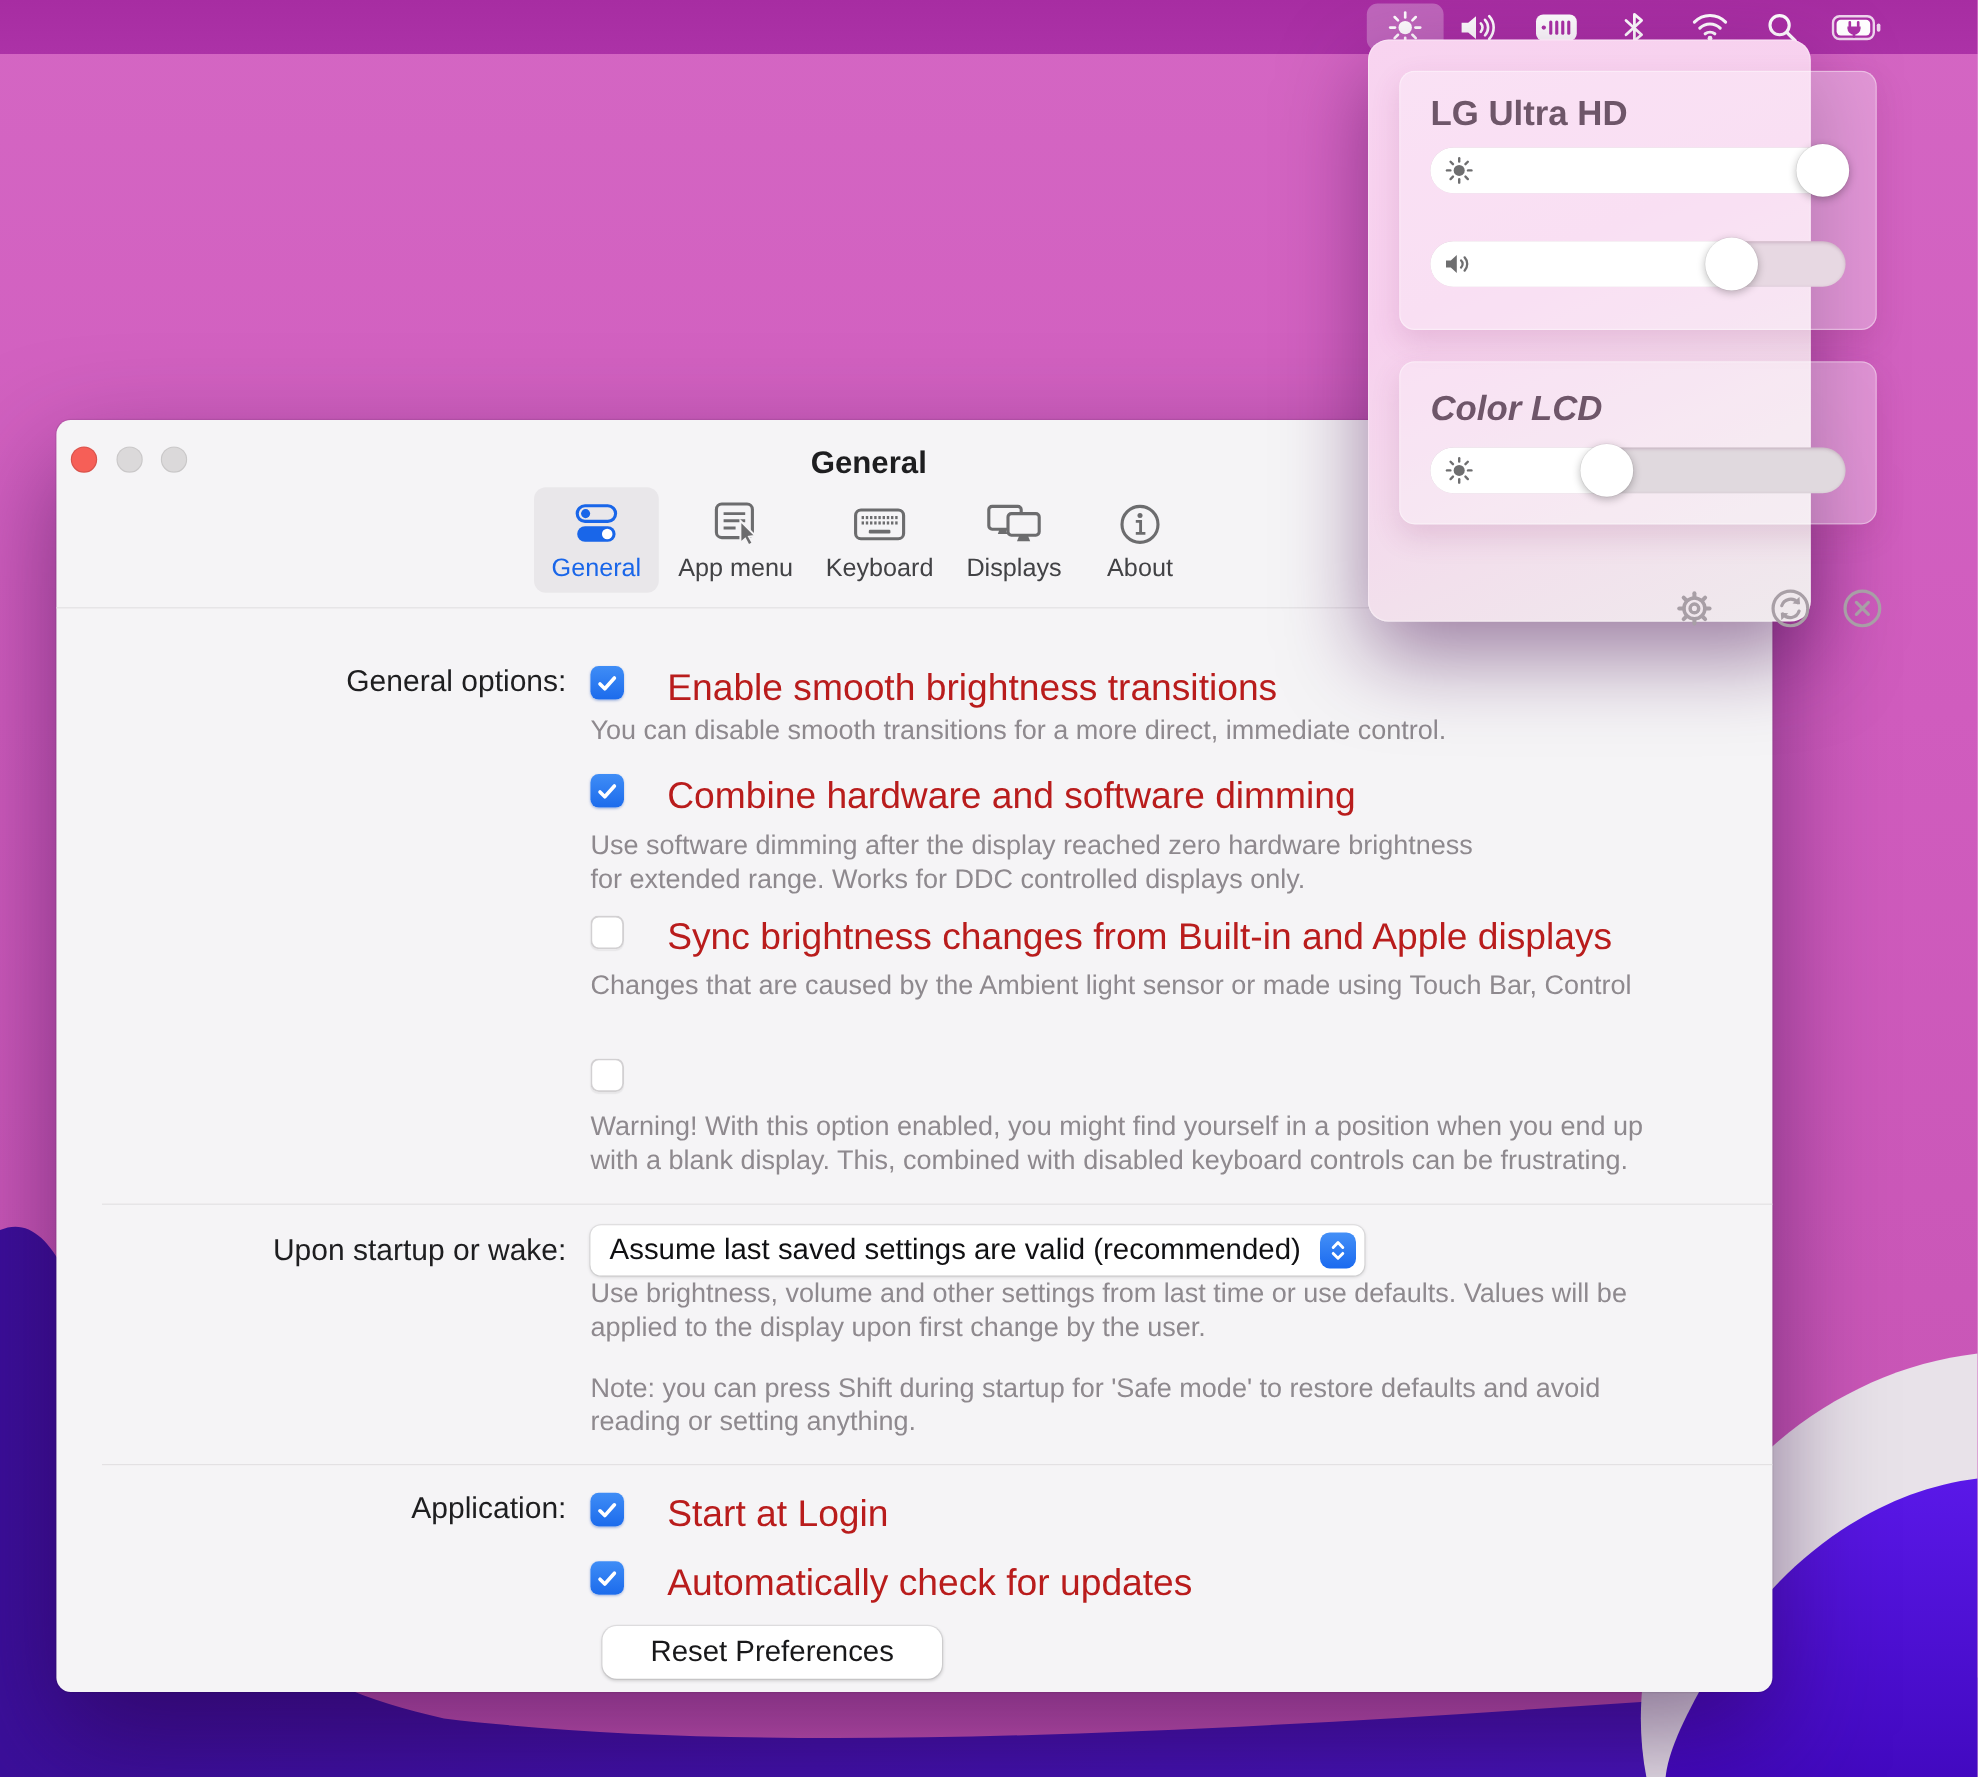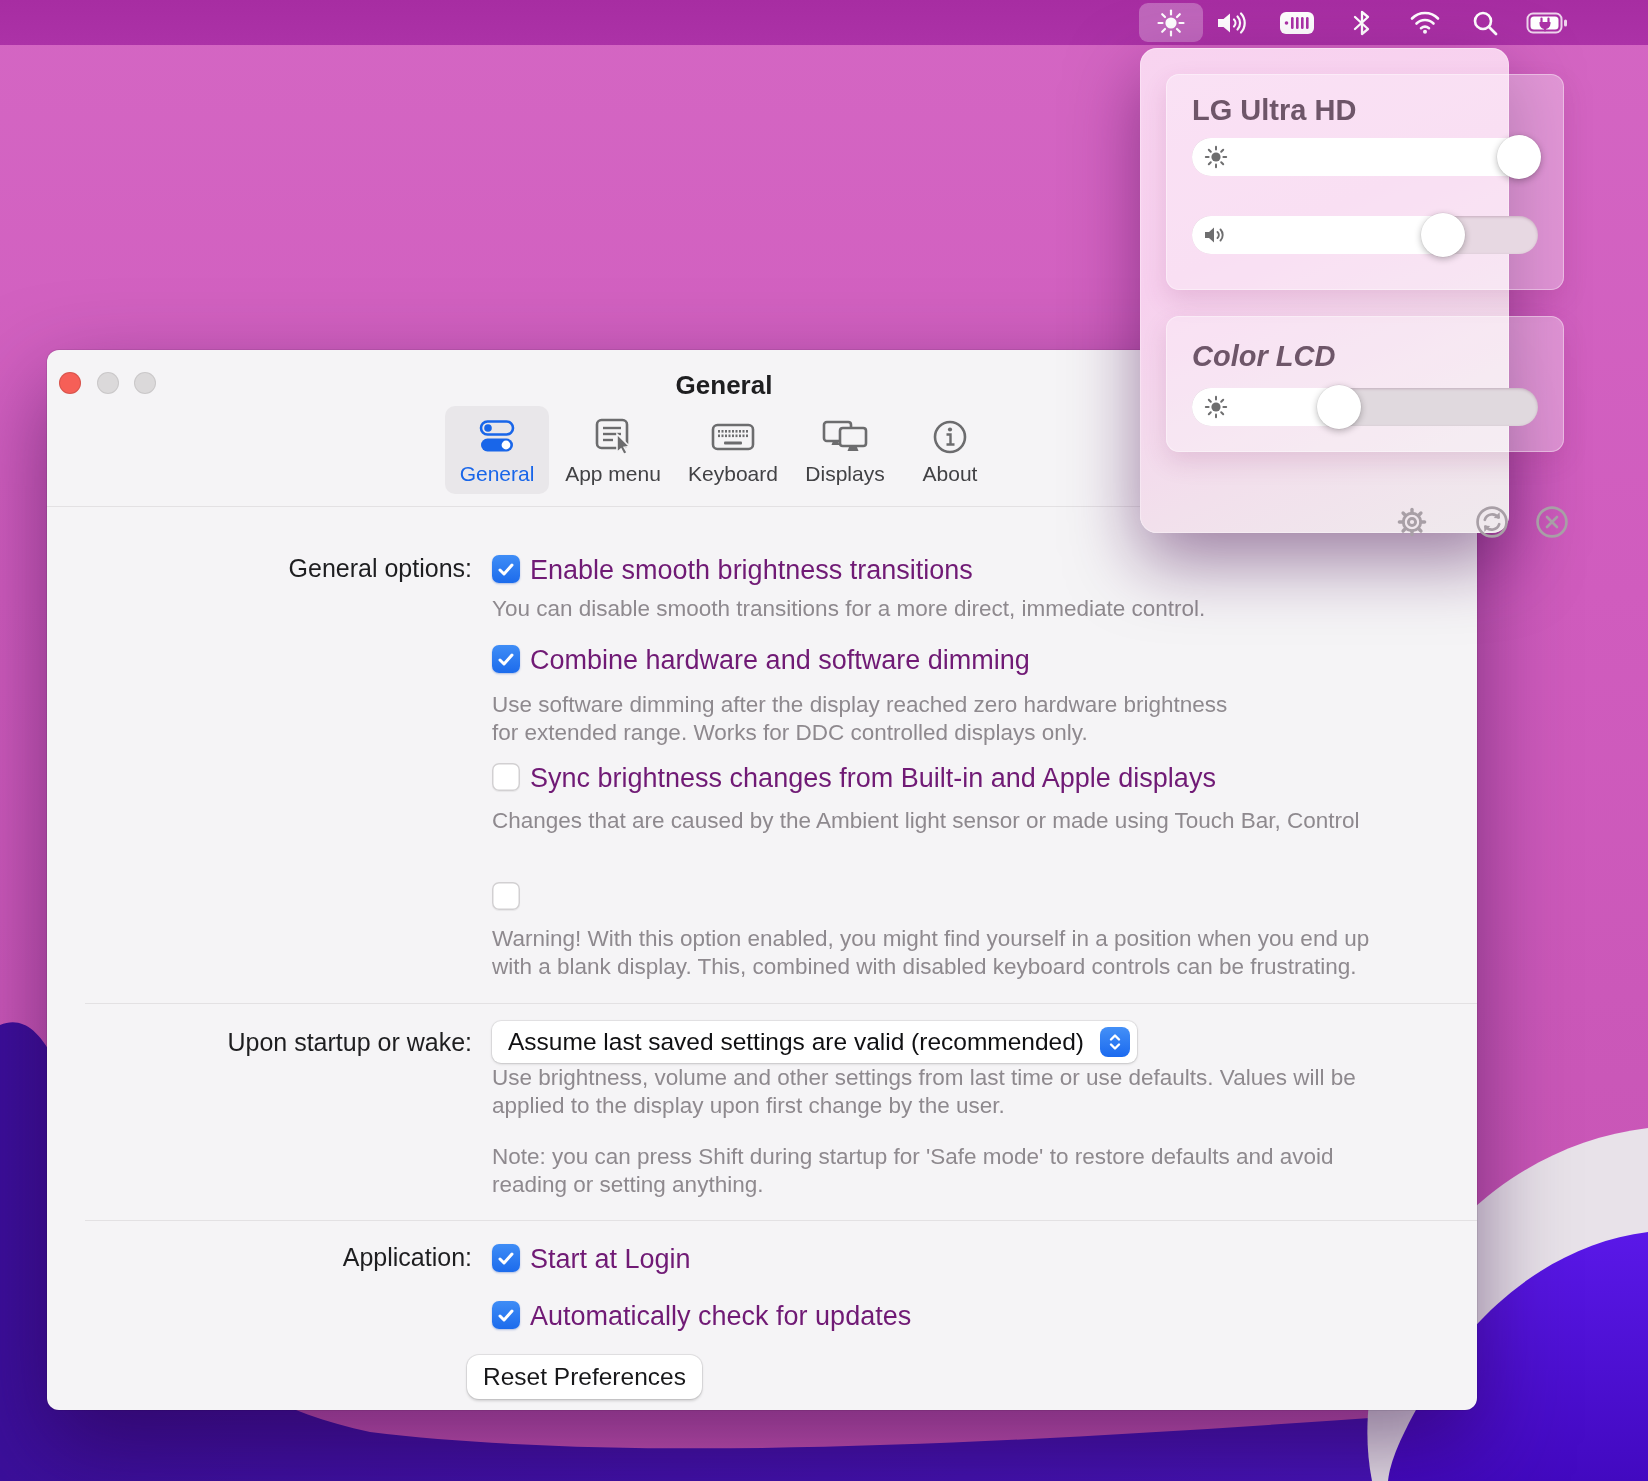--- a/index.html
+++ b/index.html
@@ -45,40 +45,40 @@
   .lbl-go{top:204px}.lbl-su{top:678px}.lbl-app{top:893px}
 
   .cb{position:absolute;left:445px;width:28px;height:28px;border-radius:7px;background:#fff;
       box-shadow:inset 0 0 0 1.5px #d2d0d2,0 1px 1px rgba(0,0,0,.06);
       display:flex;align-items:center;justify-content:center;}
   .cb svg{display:none;}
   .cb.checked{background:linear-gradient(180deg,#3f8df6,#1c6bec);box-shadow:0 1px 2px rgba(0,60,180,.3);}
   .cb.checked svg{display:block;}
   .cb1{top:205px}.cb2{top:295px}.cb3{top:413px}.cb4{top:532px}.cb5{top:894px}.cb6{top:951px}
 
-  .opt-text{position:absolute;left:483px;font-size:27px;color:#701a75;}
+  .opt-text{position:absolute;left:509px;font-size:31px;color:#b91c1c;}
   .ot1{top:205px}.ot2{top:295px}.ot3{top:413px}.ot4{top:532px}.ot5{top:894px}.ot6{top:951px}
 
   .help{position:absolute;left:445px;font-size:22.5px;line-height:27.5px;color:#8e898e;}
   .h1{top:245px}.h2{top:341px}.h3{top:457px}.h4{top:575px}.h5{top:714px}.h6{top:793px}
 
   .dropdown{position:absolute;left:445px;top:671px;height:42px;display:inline-flex;align-items:center;
             background:#fff;border-radius:9px;padding:0 7px 0 16px;font-size:24.5px;color:#101012;
             box-shadow:0 0 0 1px rgba(0,0,0,.06),0 1px 3px rgba(0,0,0,.16);}
   .dd-badge{width:30px;height:30px;margin-left:16px;border-radius:8px;flex:0 0 auto;
             background:linear-gradient(180deg,#4490f7,#1b6aef);
             display:flex;align-items:center;justify-content:center;}
 
-  .reset-btn{position:absolute;left:420px;top:1005px;height:44px;padding:0 16px;
+  .reset-btn{position:absolute;left:455px;top:1005px;height:44px;padding:0 40px;
              display:inline-flex;align-items:center;background:#fff;border-radius:12px;
              font-size:24.5px;color:#18181a;
              box-shadow:0 0 0 1px rgba(0,0,0,.07),0 1.5px 3px rgba(0,0,0,.16);}
 
   
-  .popover{position:absolute;left:1140px;top:48px;width:369px;height:485px;z-index:4;border-radius:17px;
+  .popover{position:absolute;left:1140px;top:33px;width:369px;height:485px;z-index:4;border-radius:17px;
            background:linear-gradient(336deg,#efeaed 0%,#f2e0ec 26%,#f7d0ee 62%,#f8d4f0 100%);
            box-shadow:0 28px 70px rgba(70,10,80,.5),inset 0 0 0 1px rgba(255,255,255,.3);}
   .pcard{position:absolute;left:26px;width:398px;border-radius:13px;background:rgba(255,255,255,.32);
          box-shadow:0 10px 24px rgba(140,50,110,.16),inset 0 0 0 1px rgba(255,255,255,.38);}
   .pcard1{top:26px;height:216px}
   .pcard2{top:268px;height:136px}
   .pcard-title{position:absolute;left:26px;top:20px;font-size:29px;font-weight:700;color:#6e5669;}
   .pcard2 .pcard-title{top:24px;font-style:italic;}
   .slider{position:absolute;left:26px;width:346px;height:38px;border-radius:19px;background:#e7d8e2;
           box-shadow:inset 0 1px 3px rgba(120,60,100,.28);}

